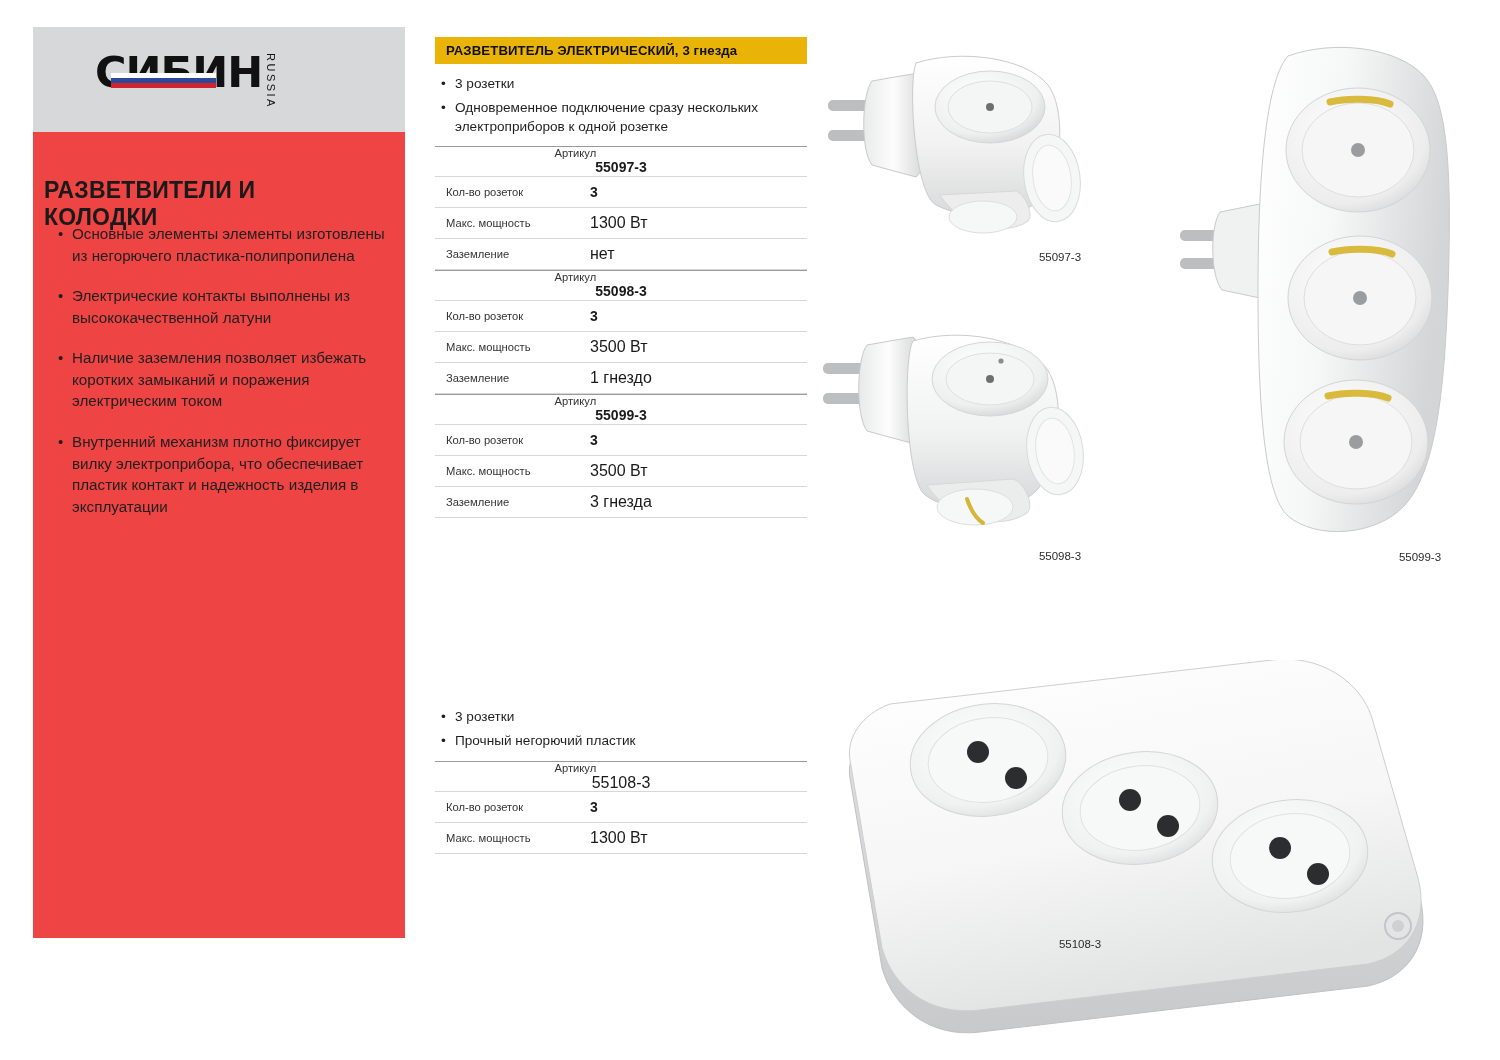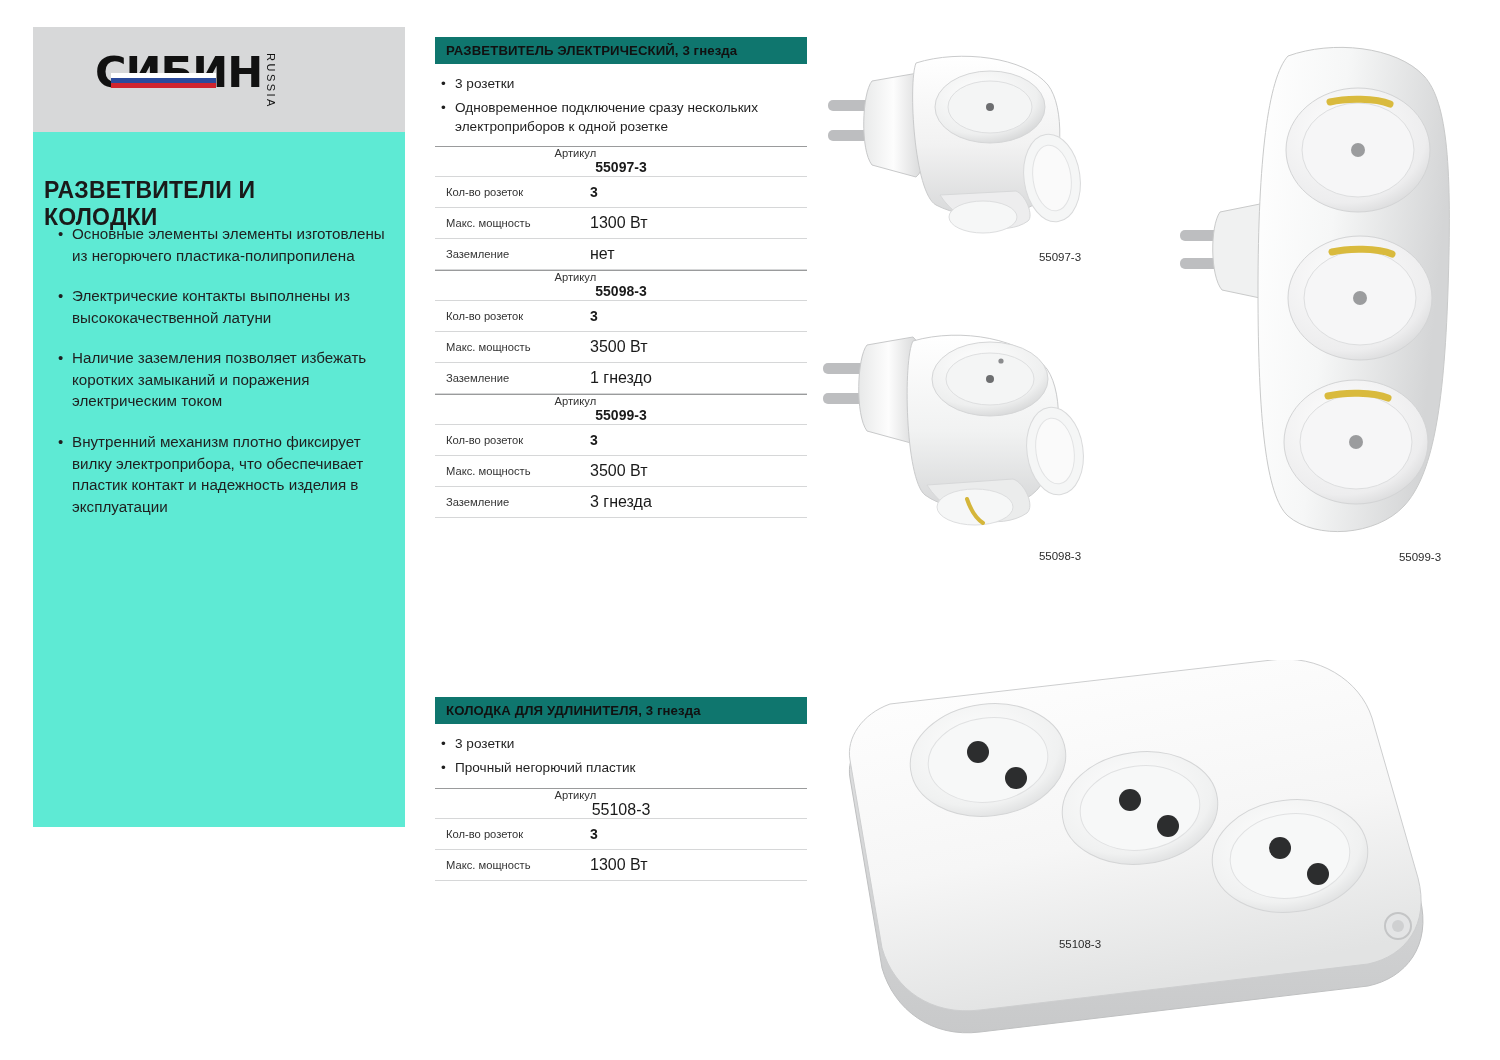--- a/index.html
+++ b/index.html
@@ -10,22 +10,22 @@
     font-family:"Liberation Sans", sans-serif;
     color:#1a1a1a;
     position:relative;
     overflow:hidden;
   }
 
   
   #left-column {
     position:absolute;
     left:33px; top:27px;
-    width:372px; height:800px;
-    background:#5eead4;
+    width:372px; height:911px;
+    background:#ef4444;
   }
   #logo-box {
     position:absolute;
     left:0; top:0;
     width:372px; height:105px;
     background:#d7d8d9;
     display:flex; align-items:center;
   }
   #logo-inner {
     position:relative;
@@ -103,21 +103,21 @@
     font-size:16px;
     color:#3a3a3a;
   }
 
   
   .spec-section { position:absolute; }
   #section-1 { left:435px; top:37px; width:372px; }
   #section-2 { left:435px; top:697px; width:372px; }
 
   .spec-header {
-    background:#0f766e;
+    background:#eab308;
     height:27px;
     display:flex; align-items:center;
     padding-left:11px;
     font-size:13.2px;
     font-weight:bold;
     color:#111;
     letter-spacing:0.1px;
   }
   .spec-bullets { margin-top:11px; }
   .sb-item {
@@ -269,21 +269,20 @@
       <div class="spec-val" data-name="spec-value">3500 Вт</div>
     </div>
     <div class="spec-row" data-name="table-row">
       <div class="spec-key" data-name="spec-key">Заземление</div>
       <div class="spec-val" data-name="spec-value">3 гнезда</div>
     </div>
   </div>
 </div>
 
 <div class="spec-section" id="section-2" data-name="product-section-extension-block">
-  <div class="spec-header" data-name="section-title">КОЛОДКА ДЛЯ УДЛИНИТЕЛЯ, 3 гнезда</div>
 
   <div class="spec-bullets" data-name="section-feature-list">
     <div class="sb-item" data-name="list-item">
       <span class="sb-dot" data-name="bullet-icon">•</span>
       <span class="sb-text" data-name="list-item-label">3 розетки</span>
     </div>
     <div class="sb-item" data-name="list-item">
       <span class="sb-dot" data-name="bullet-icon">•</span>
       <span class="sb-text" data-name="list-item-label">Прочный негорючий пластик</span>
     </div>

